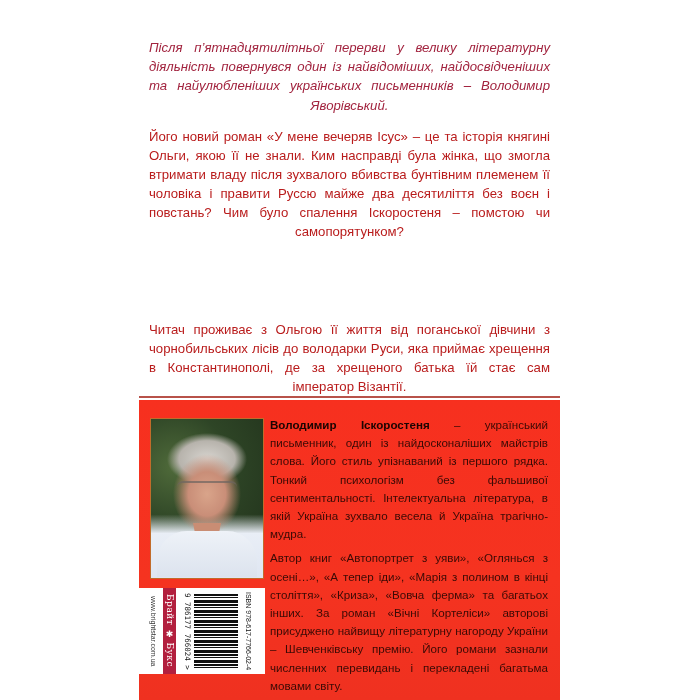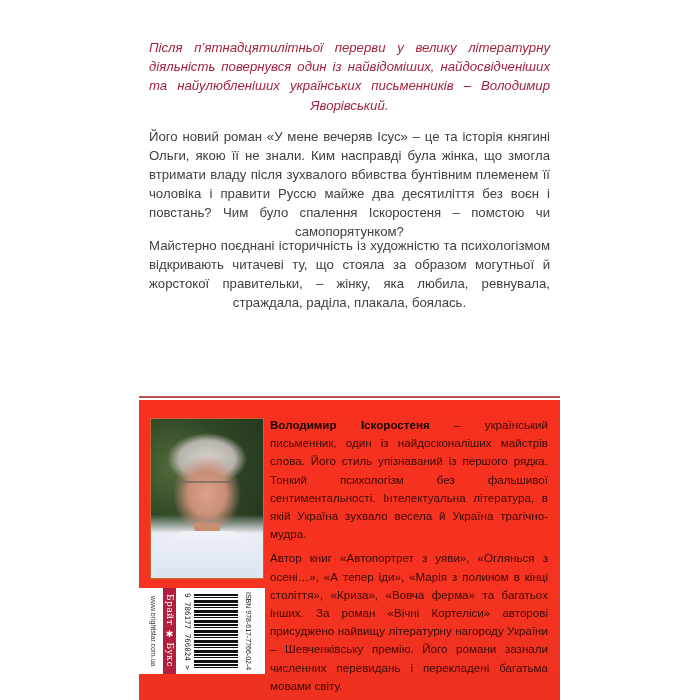--- a/index.html
+++ b/index.html
@@ -1,21 +1,21 @@
 <!DOCTYPE html>
 <html><head>
   <meta charset="utf-8">
   <style>
     html, body { margin: 0; padding: 0; }
     body {
       width: 700px; height: 700px; background: #ffffff; position: relative; overflow: hidden;
       font-family: "Liberation Sans", "DejaVu Sans", sans-serif;
     }
     .cover { position: absolute; left: 139px; top: 0; width: 421px; height: 570px; background: #ffffff; }
-    .para { position: absolute; left: 0; width: 421px; text-align: center; color: #404040; }
+    .para { position: absolute; left: 0; width: 421px; text-align: center; color: #b91c1c; }
     .intro {
       top: 38px; left: 10px; width: 401px;
       font-style: italic; color: #a2243f; font-size: 13.2px; line-height: 19.2px;
       text-align: justify; text-align-last: center;
     }
     .body-p {
       left: 10px; width: 401px; font-size: 13.2px; line-height: 19px;
       text-align: justify; text-align-last: center;
     }
     .p1 { top: 127px; }
@@ -79,21 +79,21 @@
     .isbn span { writing-mode: vertical-rl; font-size: 7px; color: #111; white-space: nowrap; }
   </style>
 </head>
 <body>
 
 <div class="cover">
 
   <div class="para intro">Після п’ятнадцятилітньої перерви у велику літературну діяльність повернувся один із найвідоміших, найдосвідченіших та найулюбленіших українських письменників – Володимир Яворівський.</div>
 
   <div class="para body-p p1">Його новий роман «У мене вечеряв Ісус» – це та історія княгині Ольги, якою її не знали. Ким насправді була жінка, що змогла втримати владу після зухвалого вбивства бунтівним племенем її чоловіка і правити Руссю майже два десятиліття без воєн і повстань? Чим було спалення Іскоростеня – помстою чи самопорятунком?</div>
-  <div class="para body-p p2">Майстерно поєднані історичність із художністю та психологізмом відкривають читачеві ту, що стояла за образом могутньої й жорстокої правительки, – жінку, яка любила, ревнувала, страждала, раділа, плакала, боялась.</div>
+  <div class="para body-p p3">Читач проживає з Ольгою її життя від поганської дівчини з чорнобильських лісів до володарки Руси, яка приймає хрещення в Константинополі, де за хрещеного батька їй стає сам імператор Візантії.</div>
 
   <div class="red-rule"></div>
 
   <div class="red-panel">
 
     <div class="photo" title="Портрет автора">
       <div class="neck"></div>
       <div class="collar"></div>
       <div class="glasses"></div>
     </div>

